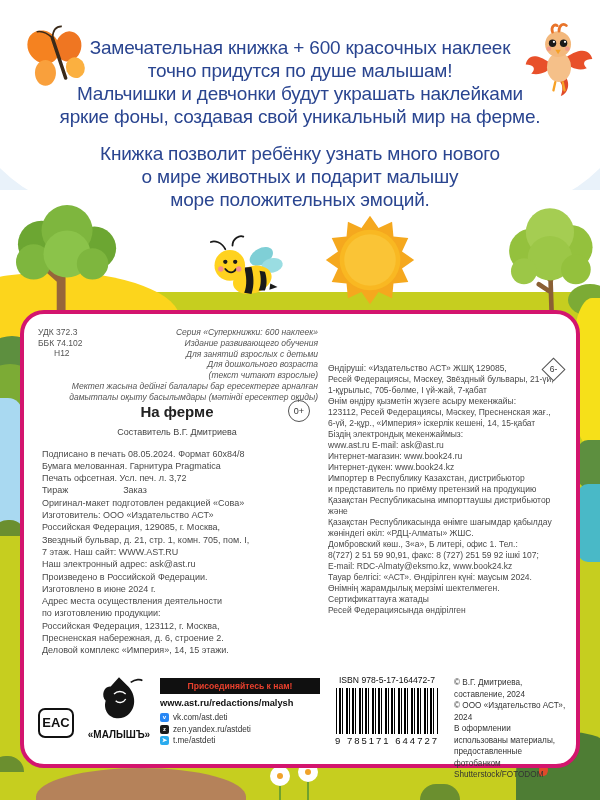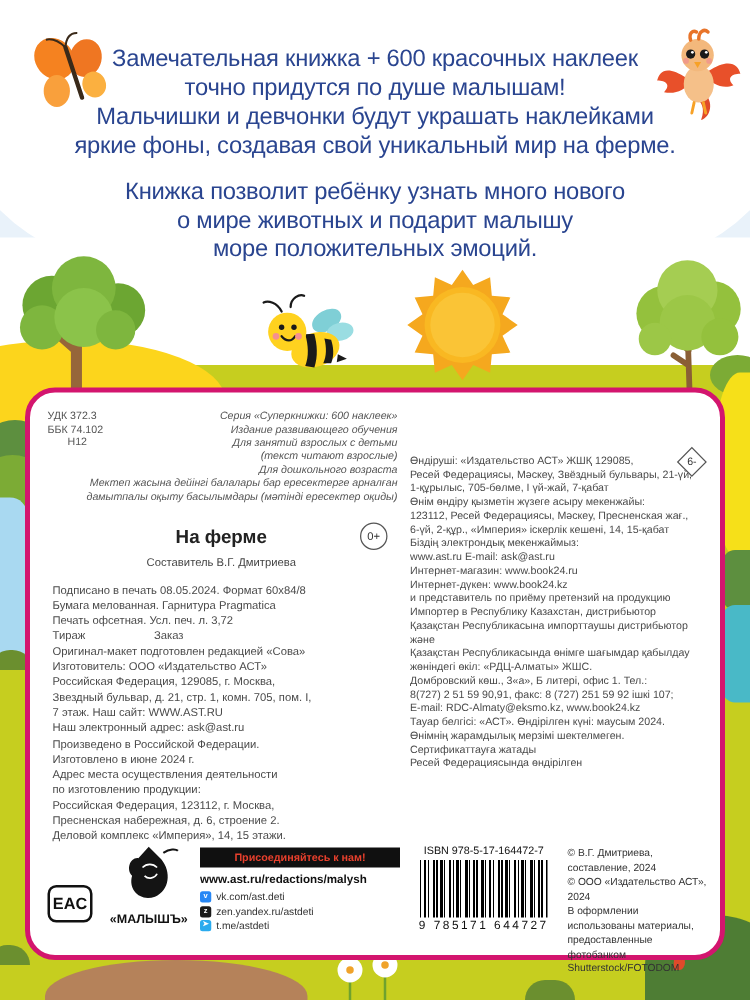--- a/index.html
+++ b/index.html
@@ -50,21 +50,21 @@
   .card{position:absolute;left:20px;top:310px;width:560px;height:458px;
         box-sizing:border-box;background:#ffffff;border:4px solid #d3156e;
         border-radius:24px;padding:10px 12px;color:#4a4a4a;z-index:5;}
   .cols{display:flex;}
   .col-left{width:282px;position:relative;}
   .col-right{flex:1;padding-left:10px;position:relative;}
   .udk{position:absolute;left:2px;top:3px;font-size:8.5px;line-height:10.5px;color:#555;}
   .udk .ln:nth-child(3){padding-left:16px;}
   .series{font-style:italic;text-align:right;font-size:8.5px;line-height:10.8px;
           padding-top:3px;color:#555;}
-  .title-row{position:relative;text-align:center;margin-top:18px;}
+  .title-row{position:relative;text-align:center;margin-top:0;}
   .book-title{font-weight:bold;font-size:15px;color:#222;}
   .age-badge{position:absolute;right:8px;top:-3px;width:20px;height:20px;
              border:1.4px solid #555;border-radius:50%;font-size:9px;
              line-height:20px;text-align:center;color:#333;}
   .compiler{text-align:center;font-size:9px;margin-top:6px;color:#444;}
   .print{font-size:9px;line-height:12.3px;margin-top:11px;padding-left:6px;color:#4a4a4a;}
   .classifier{font-size:8.5px;line-height:11px;padding-top:4px;color:#4a4a4a;}
   .producer-wrap{margin-top:39px;position:relative;}
   .kz-badge{position:absolute;right:2px;top:-2px;width:15px;height:15px;
             border:1.3px solid #555;transform:rotate(45deg);background:#fff;}
@@ -216,22 +216,22 @@
       <div class="col-left">
         <div class="udk">
             <div class="ln">УДК 372.3</div>
             <div class="ln">ББК 74.102</div>
             <div class="ln">Н12</div>
           </div>
         <div class="series">
             <div class="ln">Серия «Суперкнижки: 600 наклеек»</div>
             <div class="ln">Издание развивающего обучения</div>
             <div class="ln">Для занятий взрослых с детьми</div>
+            <div class="ln">Для дошкольного возраста</div>
             <div class="ln">(текст читают взрослые)</div>
-            <div class="ln">Для дошкольного возраста</div>
             <div class="ln">Мектеп жасына дейінгі балалары бар ересектерге арналған</div>
             <div class="ln">дамытпалы оқыту басылымдары (мәтінді ересектер оқиды)</div>
           </div>
         <div class="title-row">
           <span class="book-title">На ферме</span>
           <span class="age-badge">0+</span>
         </div>
         <div class="compiler">Составитель В.Г. Дмитриева</div>
         <div class="print">
             <div class="ln">Подписано в печать 08.05.2024. Формат 60х84/8</div>
@@ -262,22 +262,22 @@
               <div class="ln">Өндіруші: «Издательство АСТ» ЖШҚ 129085,</div>
               <div class="ln">Ресей Федерациясы, Мәскеу, Звёздный бульвары, 21-үй,</div>
               <div class="ln">1-құрылыс, 705-бөлме, I үй-жай, 7-қабат</div>
               <div class="ln">Өнім өндіру қызметін жүзеге асыру мекенжайы:</div>
               <div class="ln">123112, Ресей Федерациясы, Мәскеу, Пресненская жағ.,</div>
               <div class="ln">6-үй, 2-құр., «Империя» іскерлік кешені, 14, 15-қабат</div>
               <div class="ln">Біздің электрондық мекенжаймыз:</div>
               <div class="ln">www.ast.ru E-mail: ask@ast.ru</div>
               <div class="ln">Интернет-магазин: www.book24.ru</div>
               <div class="ln">Интернет-дүкен: www.book24.kz</div>
+              <div class="ln">Импортер в Республику Казахстан, дистрибьютор</div>
               <div class="ln">и представитель по приёму претензий на продукцию</div>
-              <div class="ln">Импортер в Республику Казахстан, дистрибьютор</div>
               <div class="ln">Қазақстан Республикасына импорттаушы дистрибьютор және</div>
               <div class="ln">Қазақстан Республикасында өнімге шағымдар қабылдау</div>
               <div class="ln">жөніндегі өкіл: «РДЦ-Алматы» ЖШС.</div>
               <div class="ln">Домбровский көш., 3«а», Б литері, офис 1. Тел.:</div>
               <div class="ln">8(727) 2 51 59 90,91, факс: 8 (727) 251 59 92 ішкі 107;</div>
               <div class="ln">E-mail: RDC-Almaty@eksmo.kz, www.book24.kz</div>
               <div class="ln">Тауар белгісі: «АСТ». Өндірілген күні: маусым 2024.</div>
               <div class="ln">Өнімнің жарамдылық мерзімі шектелмеген.</div>
               <div class="ln">Сертификаттауға жатады</div>
               <div class="ln">Ресей Федерациясында өндірілген</div>

